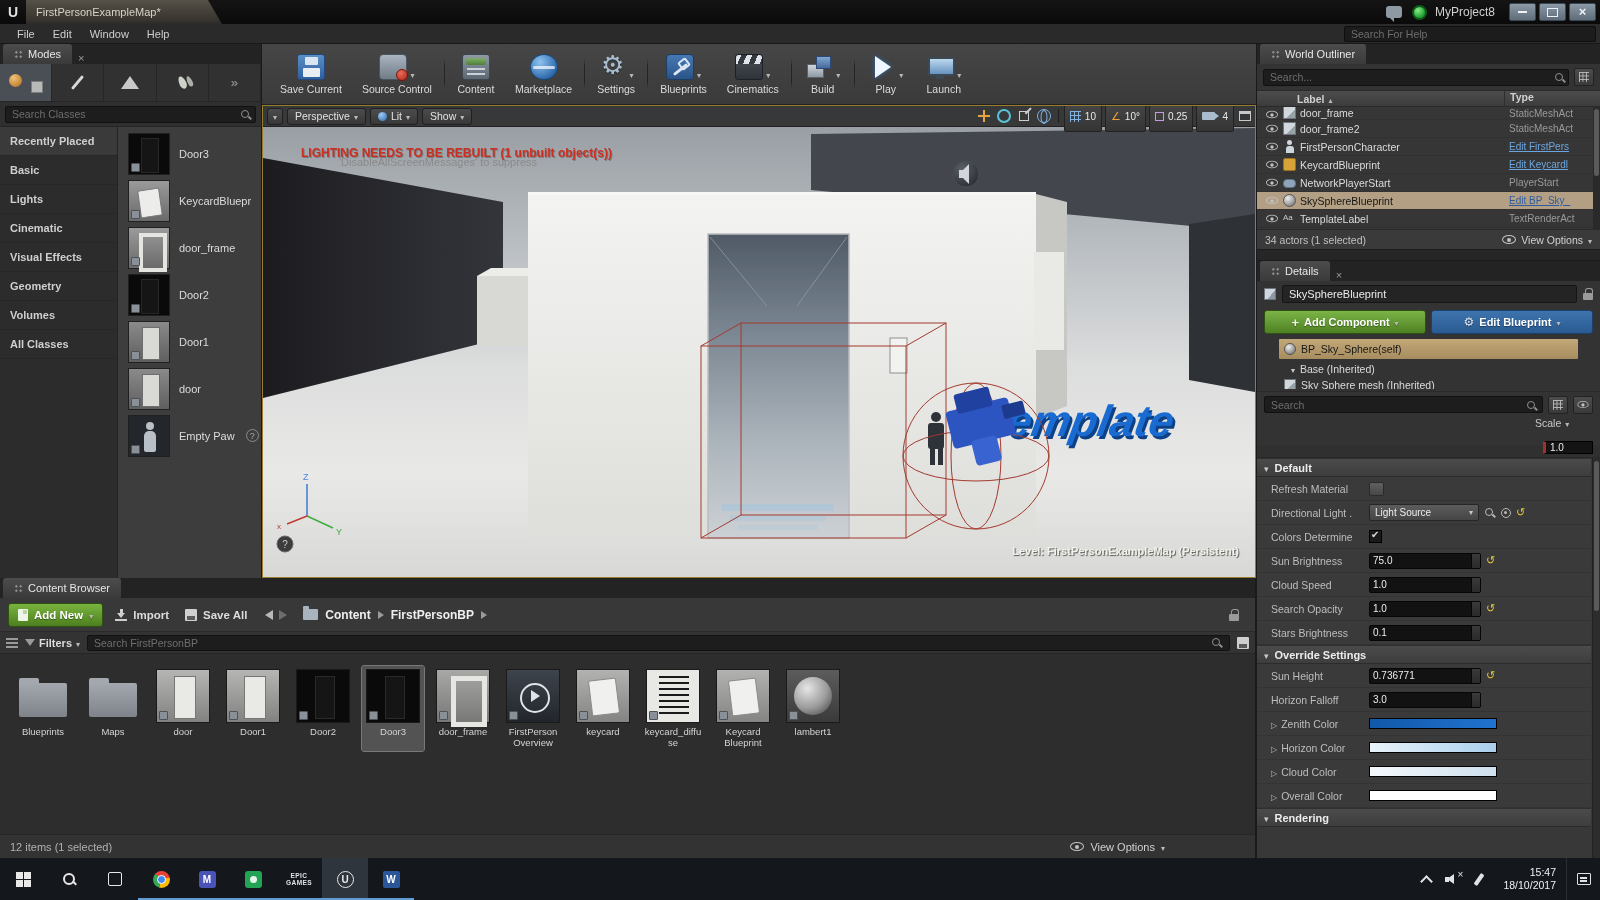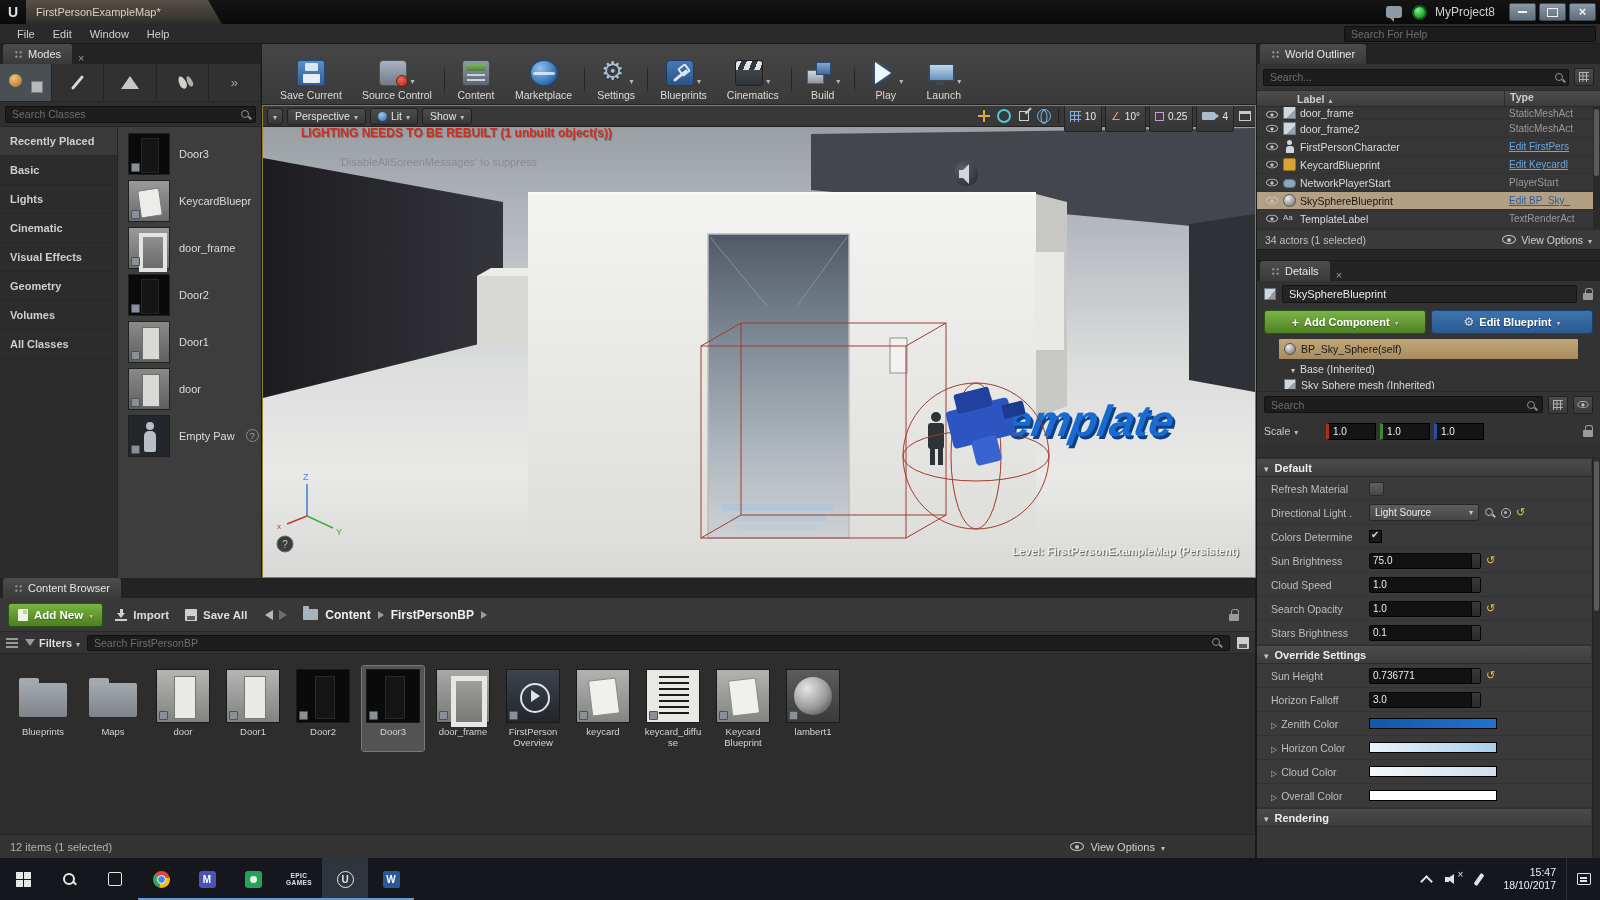--- a/index.html
+++ b/index.html
@@ -82,21 +82,21 @@
   .md-item.kind-card .md-thumb{background:linear-gradient(#9a9a9a,#6a6a6a);}
   .md-item.kind-card .md-thumb::before{content:"";position:absolute;left:10px;top:8px;width:20px;height:26px;background:#ececea;transform:rotate(-8deg);border:1px solid #7a7a7a;border-radius:2px;}
   .md-item.kind-frame .md-thumb{background:linear-gradient(#9a9a9a,#6a6a6a);}
   .md-item.kind-frame .md-thumb::before{content:"";position:absolute;left:10px;top:5px;width:20px;height:31px;border:4px solid #e4e4e1;}
   .md-item.kind-pawn .md-thumb{background:#23262b;}
   .md-item.kind-pawn .md-thumb::before{content:"";position:absolute;left:17px;top:6px;width:8px;height:8px;border-radius:50%;background:#b9bfc6;}
   .md-item.kind-pawn .md-thumb::after{content:"";position:absolute;left:15px;top:15px;width:12px;height:21px;border-radius:5px 5px 2px 2px;background:#b9bfc6;}
 
   
   .center{position:absolute;left:262px;top:44px;width:994px;height:534px;display:flex;flex-direction:column;}
-  .tlb{height:61px;background:linear-gradient(#464646,#3a3a3a);border-bottom:1px solid #222;display:flex;align-items:flex-end;padding:0 8px;flex-shrink:0;}
+  .tlb{height:61px;background:linear-gradient(#464646,#3a3a3a);border-bottom:1px solid #222;display:flex;align-items:center;padding:0 8px;flex-shrink:0;}
   .tlb-btn{display:flex;flex-direction:column;align-items:center;justify-content:center;gap:3px;padding:4px 10px 3px;position:relative;min-width:58px;}
   .tlb-btn.is-sep{margin-right:5px;}
   .tlb-btn.is-sep::after{content:"";position:absolute;right:-3px;top:9px;bottom:9px;width:1px;background:linear-gradient(transparent,#242424 25%,#242424 75%,transparent);}
   .tlb-top{display:flex;align-items:flex-end;gap:3px;}
   .tlb-lbl{font-size:10.5px;color:#dcdcdc;white-space:nowrap;}
   .tico{width:28px;height:26px;position:relative;}
   .kind-save .tico{background:linear-gradient(#5b8fc6,#2f5f9e);border-radius:3px;border:1px solid #234a7e;}
   .kind-save .tico::before{content:"";position:absolute;left:7px;top:2px;width:13px;height:8px;background:#d9e6f2;border-radius:1px;}
   .kind-save .tico::after{content:"";position:absolute;left:5px;bottom:2px;width:17px;height:9px;background:#e9eef3;border-radius:1px;}
   .kind-source .tico{background:linear-gradient(#a9b4c0,#707c88);border-radius:4px;border:1px solid #4c565f;}
@@ -135,21 +135,21 @@
   .ticn-glob::before{content:"";width:12px;height:12px;border:1.5px solid #7fb2e0;border-radius:50%;}
   .ticn-glob::after{content:"";position:absolute;left:50%;top:2px;transform:translateX(-50%);width:5px;height:12px;border:1.5px solid #7fb2e0;border-radius:50%;}
   .vsep{width:1px;height:14px;background:#1f1f1f;margin:0 2px;}
   .vp-val{background:linear-gradient(#474747,#353535);border:1px solid #222;border-radius:2px;height:32px;display:flex;align-items:center;gap:4px;padding:0 5px;color:#e8e8e8;font-size:10px;}
   .sic-grid{width:11px;height:11px;background-image:linear-gradient(#7fb2e0 1px,transparent 1px),linear-gradient(90deg,#7fb2e0 1px,transparent 1px);background-size:4px 4px;}
   .sic-ang::after{content:"∠";color:#e8a33d;font-size:11px;}
   .sic-scale{width:9px;height:9px;border:1.5px solid #c49ae0;}
   .sic-cam{width:13px;height:8px;background:#a9bccd;border-radius:1px;position:relative;margin-right:3px;}
   .sic-cam::after{content:"";position:absolute;right:-4px;top:1px;border-left:4px solid #a9bccd;border-top:3px solid transparent;border-bottom:3px solid transparent;}
   .ic-max{width:12px;height:10px;border:1.5px solid #c9c9c9;border-top-width:3px;margin-left:2px;}
-  .vp-warn1{position:absolute;left:38px;top:20px;color:#cc2e1f;font-weight:bold;font-size:12px;text-shadow:1px 1px 0 rgba(0,0,0,.25);z-index:4;}
+  .vp-warn1{position:absolute;left:38px;top:40px;color:#cc2e1f;font-weight:bold;font-size:12px;text-shadow:1px 1px 0 rgba(0,0,0,.25);z-index:4;}
   .vp-warn2{position:absolute;left:76px;top:50px;color:#8a8a8a;font-size:11px;z-index:4;}
   .vp-level{position:absolute;right:16px;bottom:20px;color:#f2f2ea;font-size:11px;font-weight:bold;text-shadow:1px 1px 1px rgba(0,0,0,.6);z-index:4;}
 
   
   .cb{position:absolute;left:0;top:578px;width:1256px;height:280px;background:#2d2d2d;display:flex;flex-direction:column;border-right:1px solid #1a1a1a;}
   .cb-toolbar{height:34px;display:flex;align-items:center;gap:8px;padding:0 8px;background:#383838;border-bottom:1px solid #2a2a2a;flex-shrink:0;}
   .cb-addnew{height:24px;background:linear-gradient(#79b43e,#4d7f1f);border:1px solid #2f5214;border-radius:3px;color:#fff;font-weight:bold;font-size:11.5px;display:flex;align-items:center;gap:6px;padding:0 9px;text-shadow:0 1px 1px rgba(0,0,0,.4);}
   .doc{width:10px;height:12px;background:#eef4e8;border-radius:1px;position:relative;}
   .doc::after{content:"";position:absolute;right:1px;top:1px;width:4px;height:4px;background:#bcd3a8;}
   .cb-txtbtn{display:flex;align-items:center;gap:6px;color:#dcdcdc;font-size:11.5px;font-weight:bold;padding:0 4px;}
@@ -248,21 +248,21 @@
   .dt-trow{height:20px;display:flex;align-items:center;gap:5px;padding-left:5px;font-size:10.5px;color:#dcdcdc;border-radius:1px;}
   .dt-trow.is-selected{background:linear-gradient(#c2a878,#a78c5f);color:#161616;}
   .dt-trow.is-clipped{height:10px;overflow:hidden;align-items:flex-start;}
   .dt-trow.is-expanded{padding-left:12px;}
   .exp::after{content:"▾";font-size:8px;color:#c9c9c9;}
   .cico{width:12px;height:12px;flex-shrink:0;}
   .dt-searchrow{height:26px;display:flex;align-items:center;gap:5px;padding:3px 7px;background:#333;border-top:1px solid #2a2a2a;position:relative;flex-shrink:0;}
   .dt-searchrow .mag{position:absolute;right:62px;top:8px;}
   .ibtn{width:20px;height:18px;background:linear-gradient(#4c4c4c,#3a3a3a);border:1px solid #222;border-radius:2px;display:flex;align-items:center;justify-content:center;}
   .gridico{width:10px;height:10px;background-image:linear-gradient(#b9b9b9 1px,transparent 1px),linear-gradient(90deg,#b9b9b9 1px,transparent 1px);background-size:3.5px 3.5px;}
-  .dt-scale{height:28px;display:flex;align-items:center;gap:4px;padding:0 7px;background:#333;flex-shrink:0;}
+  .dt-scale{height:28px;display:flex;align-items:flex-end;gap:12px;padding:0 7px;background:#333;flex-shrink:0;flex-direction:column;}
   .dt-scalelbl{width:58px;color:#c9c9c9;font-size:10.5px;display:flex;align-items:center;gap:4px;}
   .dt-axis{width:50px;height:17px;background:#141414;border:1px solid #000;border-left-width:3px;color:#ececec;font-size:10px;display:flex;align-items:center;padding:0 4px;}
   .dt-axis.ax{border-left-color:#a03030;}
   .dt-axis.ay{border-left-color:#3f8a2e;}
   .dt-axis.az{border-left-color:#2e4f9e;}
   .dt-scale .lock{margin-left:auto;}
   .dt-sections{position:relative;flex:1;background:#383838;overflow:hidden;border-top:1px solid #2a2a2a;padding-right:9px;margin-top:12px;}
   .dt-sechead{height:19px;display:flex;align-items:center;gap:6px;padding:0 7px;background:linear-gradient(#4b4b4b,#3d3d3d);border-top:1px solid #2f2f2f;border-bottom:1px solid #2c2c2c;font-size:11px;font-weight:bold;color:#ececec;}
   .tri::after{content:"▾";font-size:9px;color:#c9c9c9;}
   .prow{height:24px;display:flex;align-items:center;border-bottom:1px solid #333;padding-left:14px;background:#3a3a3a;}

